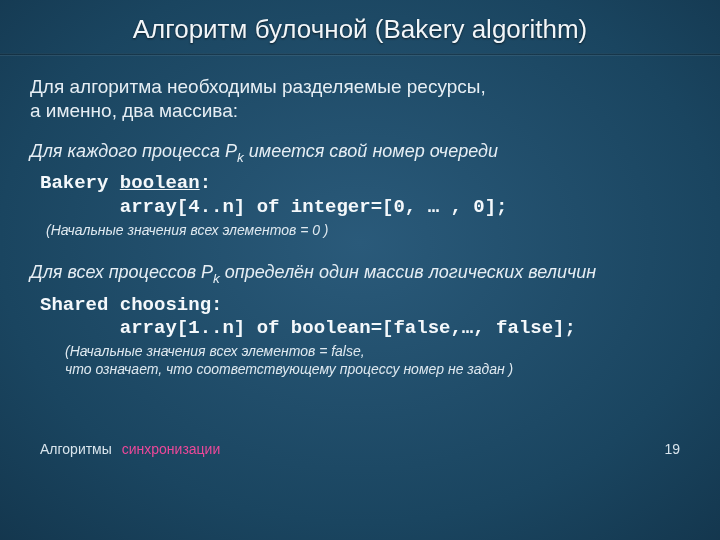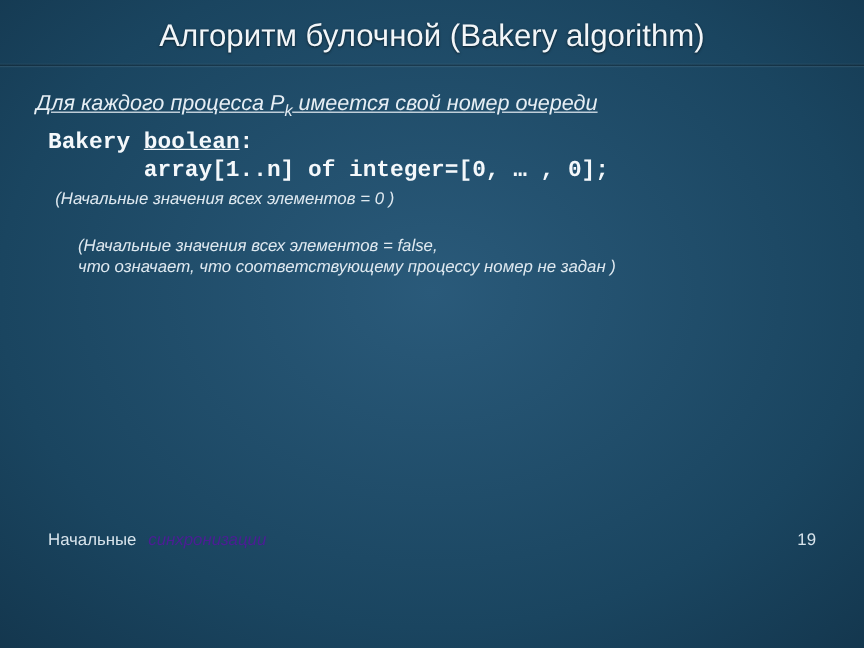--- a/index.html
+++ b/index.html
@@ -31,21 +31,20 @@
   }
   .content { padding: 20px 30px 0 30px; }
   .para {
     font-size: 19px;
     line-height: 1.28;
     margin-bottom: 16px;
     color: #e6eef4;
   }
   .ital-u {
     font-style: italic;
-    text-decoration: underline;
     font-size: 18px;
     line-height: 1.25;
     margin-bottom: 6px;
     color: #e6eef4;
   }
   .sub { font-size: 0.75em; vertical-align: sub; }
   .code {
     font-family: "Courier New", Courier, monospace;
     font-weight: bold;
     font-size: 19px;
@@ -66,51 +65,58 @@
     position: absolute;
     bottom: 12px;
     left: 40px;
     right: 40px;
     display: flex;
     justify-content: space-between;
     align-items: baseline;
     font-size: 14px;
     color: #d8e4ec;
   }
-  .footer .accent { color: #4c1d95; margin-left: 6px; font-style: italic; }
+  .footer .accent { color: #ec4899; margin-left: 6px; }
 </style>
 </head>
 <body>
 
 <div class="slide">
 
   <div class="title-bar">
     <h1 class="title">Алгоритм булочной (Bakery algorithm)</h1>
   </div>
 
   <div class="content">
 
+    <p class="para" style="white-space:pre-line;">Для алгоритма необходимы разделяемые ресурсы,
+ а именно, два массива:</p>
 
     <p class="ital-u">
       <span>Для каждого процесса P</span><span class="sub">k</span><span> имеется свой номер очереди</span>
     </p>
 
     <div class="code"><span>Bakery </span><span class="underline">boolean</span><span>:</span>
-<span>       array[1..n] of integer=[0, … , 0];</span></div>
+<span>       array[4..n] of integer=[0, … , 0];</span></div>
 
     <p class="note">(Начальные значения всех элементов  = 0 )</p>
 
+    <p class="ital-u">
+      <span>Для всех процессов P</span><span class="sub">k</span><span> определён один массив логических величин</span>
+    </p>
 
+    <div class="code"><span>Shared choosing:</span>
+<span>       array[1..n] of boolean=[false,…, false];</span></div>
 
     <p class="note" style="white-space:pre-line;margin-left:35px;">(Начальные значения всех элементов  = false,
  что означает, что соответствующему процессу номер не задан )</p>
 
   </div>
 
   <div class="footer">
     <span>
-      <span>Начальные</span>
+      <span>Алгоритмы</span>
       <span class="accent">синхронизации</span>
     </span>
     <span>19</span>
   </div>
 
 </div>
 
 </body></html>

